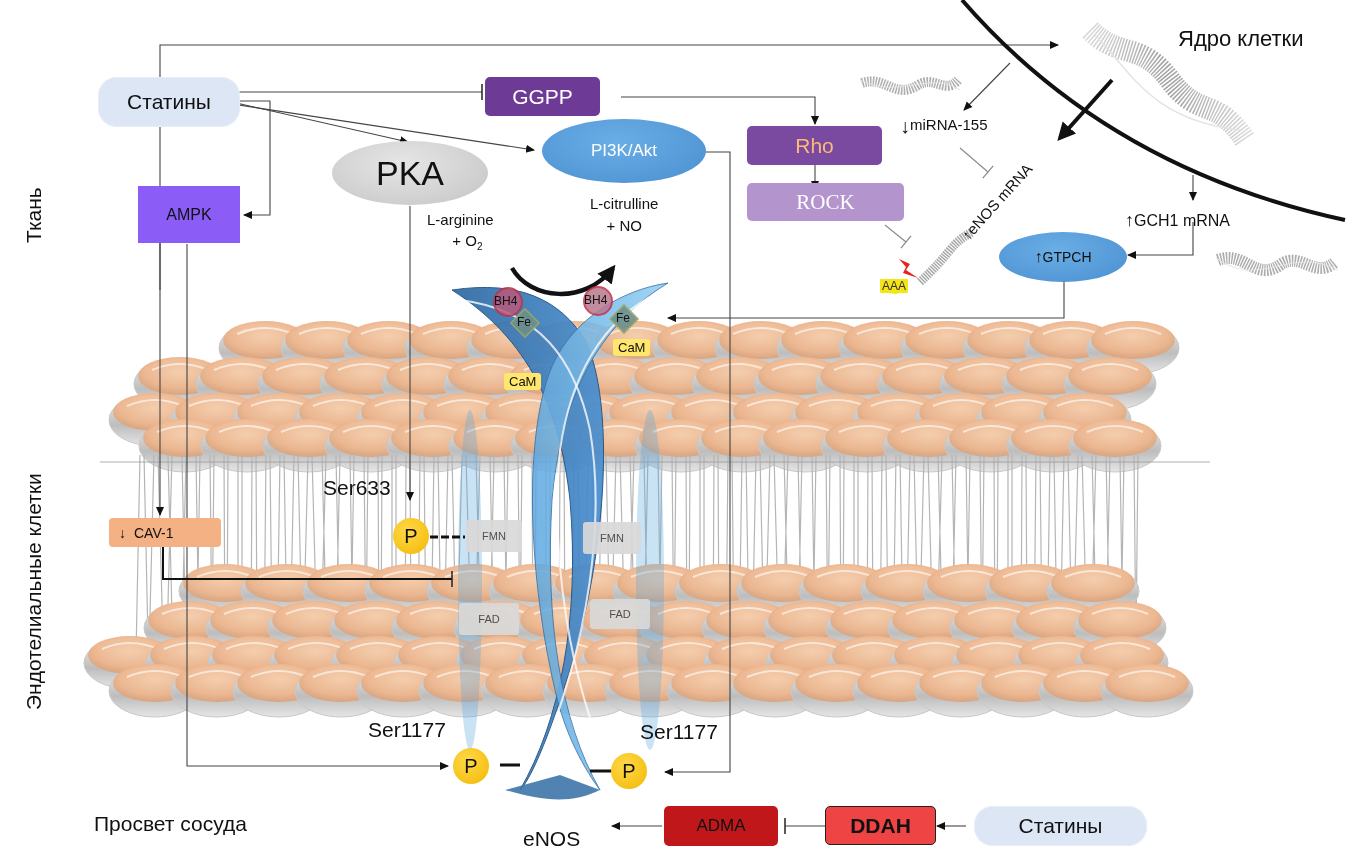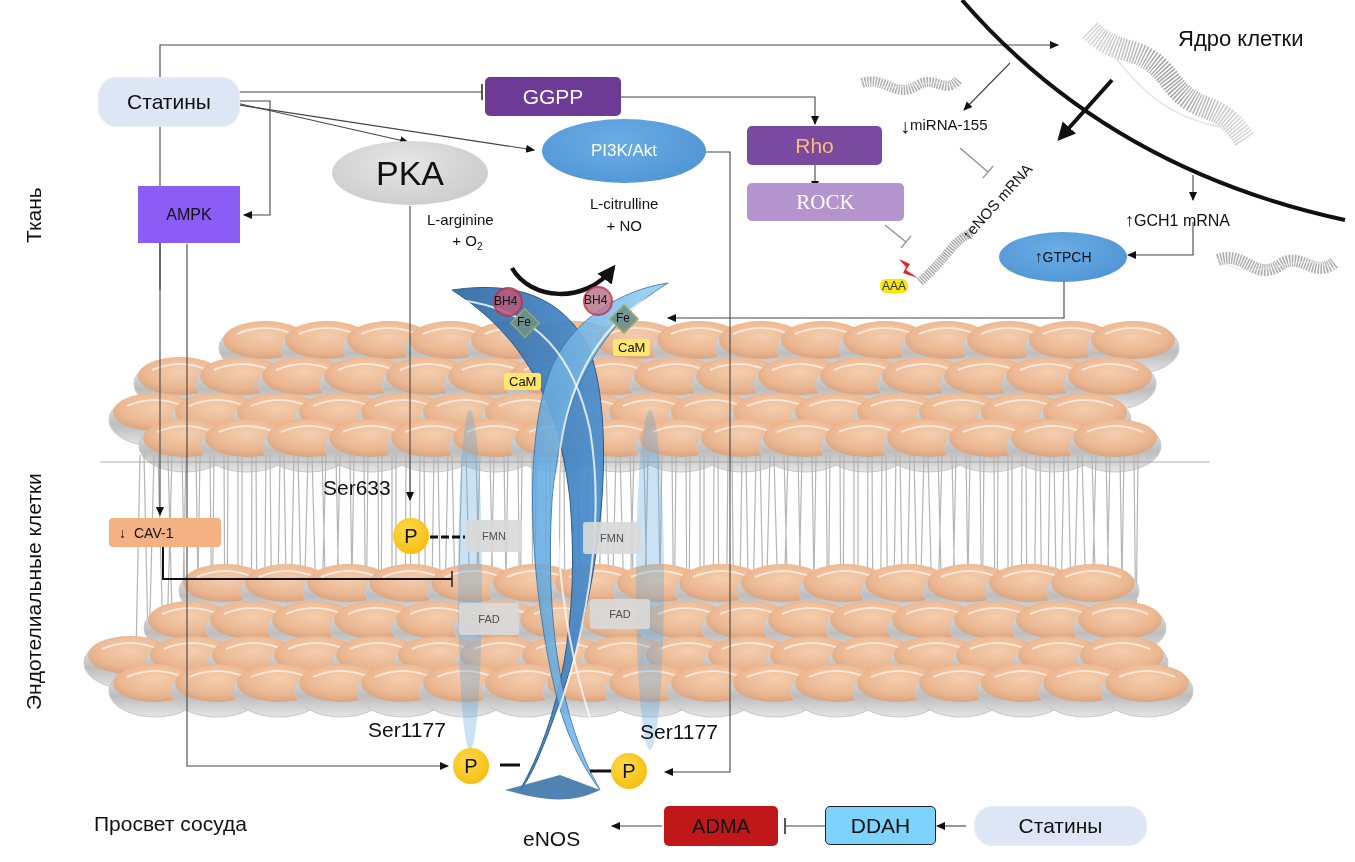--- a/index.html
+++ b/index.html
@@ -9,22 +9,22 @@
   .lbl { position: absolute; white-space: nowrap; }
   .box { position: absolute; display: flex; align-items: center; justify-content: center;
          border-radius: 5px; box-sizing: border-box; white-space: nowrap; }
   .statins { background: #dde6f4; color: #111; font-size: 21px; border-radius: 19px;
              box-shadow: inset 0 0 0 1px #e8eef8; margin-left: 8px; }
   .ampk { background: #8b5cf6; color: #111; font-size: 16px; border-radius: 0; }
   .ggpp { background: #6d3b96; color: #fff; font-size: 21px; }
   .rho  { background: #7a4aa0; color: #fdba74; font-size: 21px; }
   .rock { background: #b394cc; color: #fff; font-size: 21px; }
   .cav1 { background: #f4b183; color: #111; font-size: 14px; border-radius: 4px; }
-  .admda { background: #c0171b; color: #111; font-size: 20px; }
-  .ddah { background: #7dd3fc; color: #111; font-size: 21px; border: 1.5px solid #222; }
+  .admda { background: #c0171b; color: #111; font-size: 17px; }
+  .ddah { background: #ef4444; color: #111; font-size: 21px; border: 1.5px solid #222; font-weight: bold; }
   .ell { position: absolute; display: flex; align-items: center; justify-content: center;
          border-radius: 50%; white-space: nowrap; }
   .pka { background: radial-gradient(ellipse at 45% 35%, #e6e6e6, #c4c4c4); font-size: 34px; color: #111; }
   .pi3k { background: radial-gradient(ellipse at 45% 35%, #6aaee6, #4a8fd0); color: #fff; font-size: 17px; }
   .gtpch { background: radial-gradient(ellipse at 45% 35%, #6aaee6, #4a8fd0); color: #111; font-size: 14px; }
   .phos { position: absolute; width: 36px; height: 36px; border-radius: 50%;
           background: radial-gradient(circle at 40% 35%, #ffd84a, #f2b800);
           display: flex; align-items: center; justify-content: center; font-size: 20px; color: #111; }
   .cofactor { position: absolute; background: #d9d9d9; color: #444; font-size: 11px;
               border-radius: 3px; display: flex; align-items: center; justify-content: center; opacity: 0.92; }
@@ -897,39 +897,39 @@
 </svg>
 
 <div class="vtext" style="left:22px; top:243px; font-size:21px;">Ткань</div>
 <div class="vtext" style="left:22px; top:710px; font-size:21px;">Эндотелиальные клетки</div>
 <div class="lbl" style="left:94px; top:812px; font-size:21px;">Просвет сосуда</div>
 <div class="lbl" style="left:1178px; top:26px; font-size:22px;">Ядро клетки</div>
 
 <div class="box statins" style="left:90px; top:77px; width:142px; height:50px;">Статины</div>
 <div class="box ampk" style="left:138px; top:186px; width:102px; height:57px;">AMPK</div>
 <div class="ell pka" style="left:332px; top:141px; width:156px; height:64px;">PKA</div>
-<div class="box ggpp" style="left:485px; top:77px; width:136px; height:39px;">GGPP</div>
+<div class="box ggpp" style="left:485px; top:77px; width:115px; height:39px;">GGPP</div>
 <div class="ell pi3k" style="left:542px; top:119px; width:164px; height:64px;">PI3K/Akt</div>
 <div class="box rho" style="left:747px; top:126px; width:135px; height:39px;">Rho</div>
 <div class="box rock" style="left:747px; top:183px; width:157px; height:38px;font-family:Liberation Serif, serif;">ROCK</div>
 
 <div class="lbl" style="left:900px; top:115px; font-size:15px;">
   <span style="font-size:20px; vertical-align:-3px;">↓</span><span>miRNA-155</span>
 </div>
 <div class="lbl" style="left:958px; top:232px; font-size:15px; transform:rotate(-48deg); transform-origin:left top;">
   <span>↑</span><span>eNOS mRNA</span>
 </div>
 <div class="lbl" style="left:1125px; top:210px; font-size:16px;">
   <span style="font-size:18px;">↑</span><span>GCH1 mRNA</span>
 </div>
 <div class="ell gtpch" style="left:999px; top:232px; width:128px; height:50px;">
   <span style="font-size:16px;">↑</span>
     <span>GTPCH</span>
 </div>
-<div class="lbl" style="left:880px; top:279px; font-size:12px; background:#f4e515; border-radius:6px; padding:0 2px; color:#333;">AAA</div>
+<div class="lbl" style="left:880px; top:279px; font-size:12px; background:#f4e515; border-radius:1px; padding:0 2px; color:#333;">AAA</div>
 
 <div class="lbl" style="left:427px; top:209px; font-size:15px; text-align:center; line-height:21px;">
   <div>L-arginine</div>
   <div style="padding-left:14px;"><span>+ O</span><sub style="font-size:10px;">2</sub></div>
 </div>
 <div class="lbl" style="left:590px; top:193px; font-size:15px; text-align:center; line-height:22px;">
   <div>L-citrulline</div>
   <div>+ NO</div>
 </div>
 

